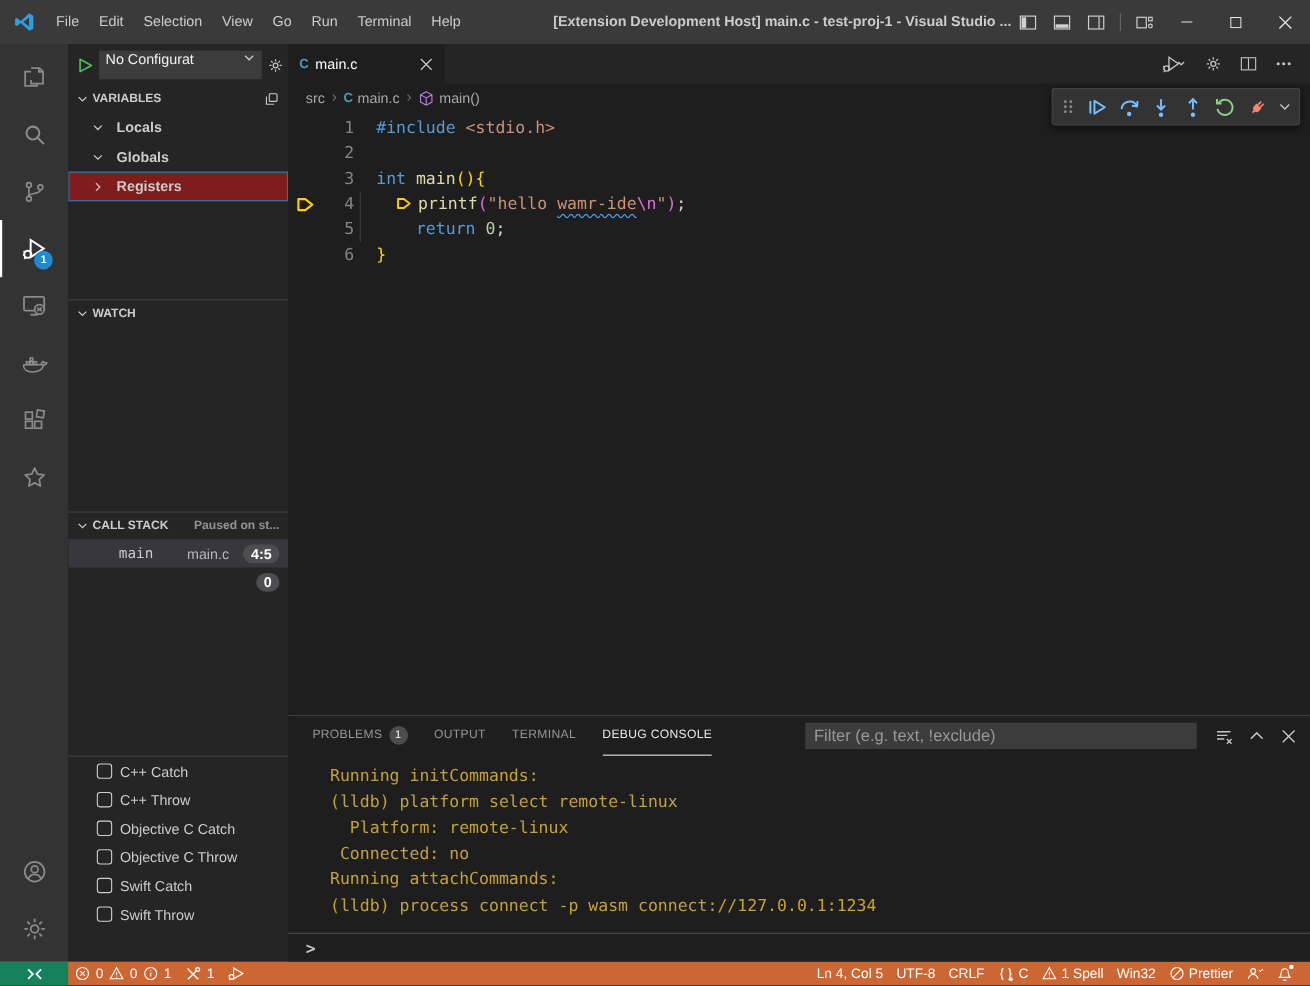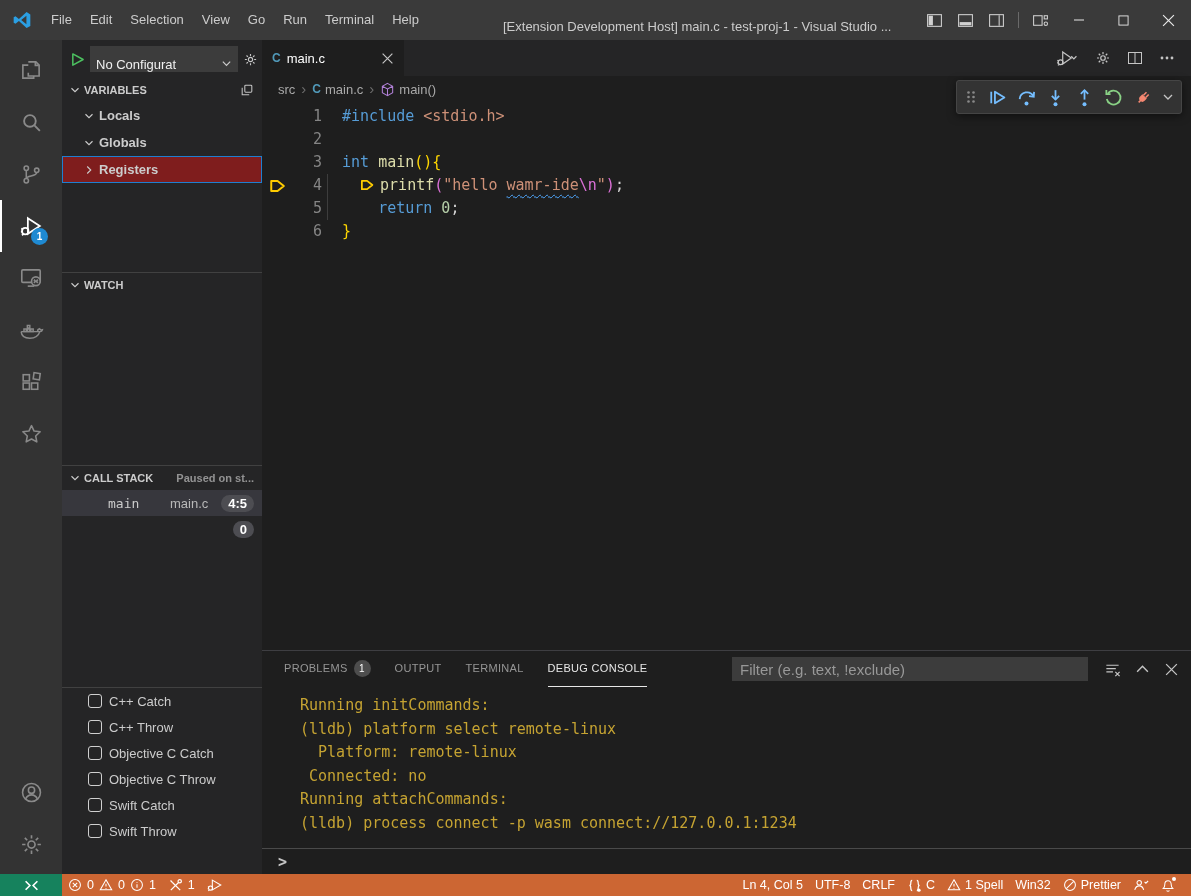--- a/index.html
+++ b/index.html
@@ -4,49 +4,49 @@
 <style>
   * { margin:0; padding:0; box-sizing:border-box; }
   html,body { width:1191px; height:896px; overflow:hidden; background:#1e1e1e;
     font-family:"Liberation Sans",sans-serif; color:#cccccc; font-size:13px; }
 
   
   .titlebar { height:40px; background:#3a3a3a; display:flex; align-items:center; position:relative; }
   .vs-logo { margin:0 10px 0 12px; display:flex; }
   .menubar { display:flex; }
   .menu-item { padding:0 9px; line-height:40px; color:#cccccc; cursor:default; }
-  .tb-title { position:absolute; left:503px; top:7px; line-height:40px; color:#cccccc; white-space:nowrap; }
+  .tb-title { position:absolute; left:503px; top:0; line-height:40px; color:#cccccc; white-space:nowrap;font-weight:bold; }
   .tb-right { margin-left:auto; display:flex; align-items:center; height:100%; }
   .layout-ic { padding:0 7px; display:flex; align-items:center; color:#d0d0d0; }
   .tb-sep { width:1px; height:16px; background:#6a6a6a; margin:0 6px; }
   .win-btn { width:45px; height:40px; display:flex; align-items:center; justify-content:center; color:#e8e8e8; }
 
   
   .main { display:flex; height:834px; position:relative; }
 
   .activitybar { width:62px; background:#333333; display:flex; flex-direction:column; align-items:stretch; padding-top:4px; }
   .ab-item { height:52px; display:flex; align-items:center; justify-content:center; color:#8a8a8a; position:relative; border-left:2px solid transparent; border-right:2px solid transparent; }
   .ab-item.active { color:#ffffff; border-left-color:#ffffff; }
   .ab-badge { position:absolute; bottom:7px; right:12px; min-width:17px; height:17px; border-radius:50%; background:#1f8ad2; color:#fff; font-size:10px; line-height:17px; text-align:center; font-weight:bold; }
   .ab-bottom { margin-top:auto; padding-bottom:4px; }
 
   
   .sidebar { width:200px; background:#252526; display:flex; flex-direction:column; overflow:hidden; }
   .debug-config-row { height:38px; display:flex; align-items:center; padding:0 4px 0 8px; gap:5px; }
-  .config-select { flex:1; height:26px; background:#3c3c3c; display:flex; align-items:flex-end; padding:0 6px; color:#f0f0f0; white-space:nowrap; overflow:hidden; }
+  .config-select { flex:1; height:26px; background:#3c3c3c; display:flex; align-items:flex-start; padding:0 6px; color:#f0f0f0; white-space:nowrap; overflow:hidden; }
   .config-select .chev { margin-left:auto; color:#cccccc; }
   .side-sec { border-top:1px solid #414141; display:flex; flex-direction:column; overflow:hidden; }
   .sec-vars { height:194px; border-top:none; }
   .sec-watch { height:193px; }
   .sec-stack { height:222px; }
   .sec-bp { flex:1; }
   .sec-header { height:24px; display:flex; align-items:center; gap:2px; padding-left:6px; font-size:11px; font-weight:bold; color:#cccccc; }
   .sec-header .hdr-action { margin-left:auto; margin-right:8px; color:#c5c5c5; display:flex; }
   .sec-status { margin-left:auto; margin-right:8px; font-size:11px; font-weight:bold; color:rgba(204,204,204,0.65); white-space:nowrap; }
-  .tree-row { height:27px; display:flex; align-items:center; gap:3px; padding-left:20px; font-weight:bold; color:#cccccc; }
+  .tree-row { height:27px; display:flex; align-items:center; gap:10px; padding-left:20px; font-weight:bold; color:#cccccc; }
   .tree-row.selected { background:#7f1d1d; outline:1px solid #1f7fd0; outline-offset:-1px; }
   .twist { display:flex; color:#cccccc; }
   .cs-row { height:26px; display:flex; align-items:center; padding:0 8px 0 46px; color:#cccccc; }
   .cs-row.selected { background:#37373d; }
   .cs-name { font-family:"DejaVu Sans Mono",monospace; font-size:13px; width:62px; }
   .cs-file { color:#b8b8b8; }
   .cs-badge { margin-left:auto; background:#4d4d52; color:#ffffff; border-radius:9px; font-size:13px; padding:1px 7px; font-weight:bold; }
   .bp-row { height:26px; display:flex; align-items:center; gap:7px; padding-left:26px; color:#cccccc; }
   .bp-cb { width:14px; height:14px; border:1px solid #d0d0d0; border-radius:3px; background:transparent; }
 

